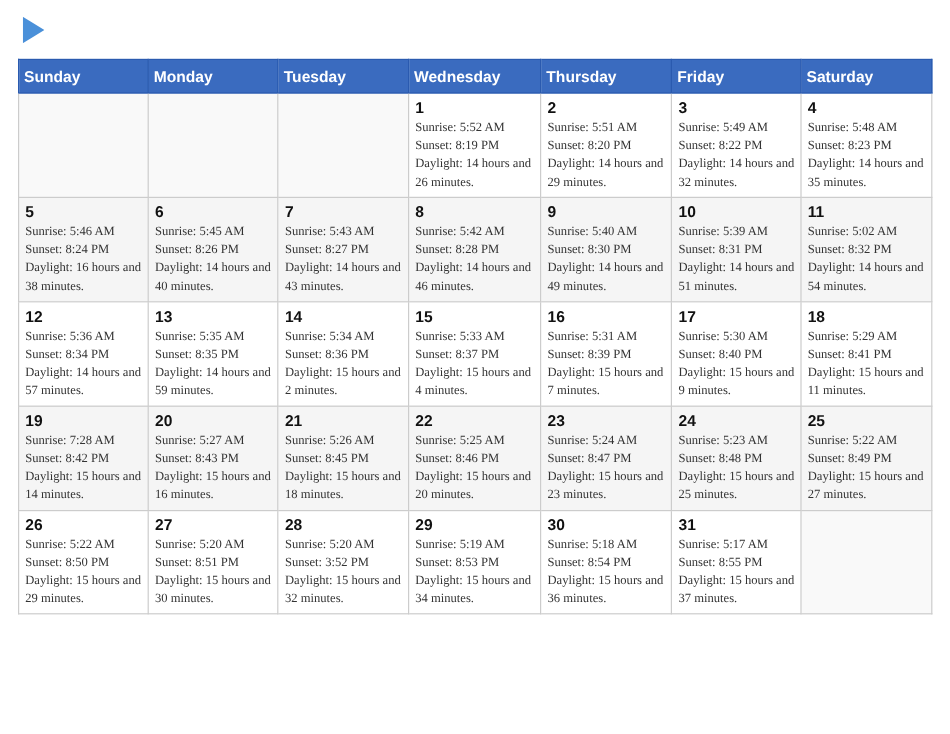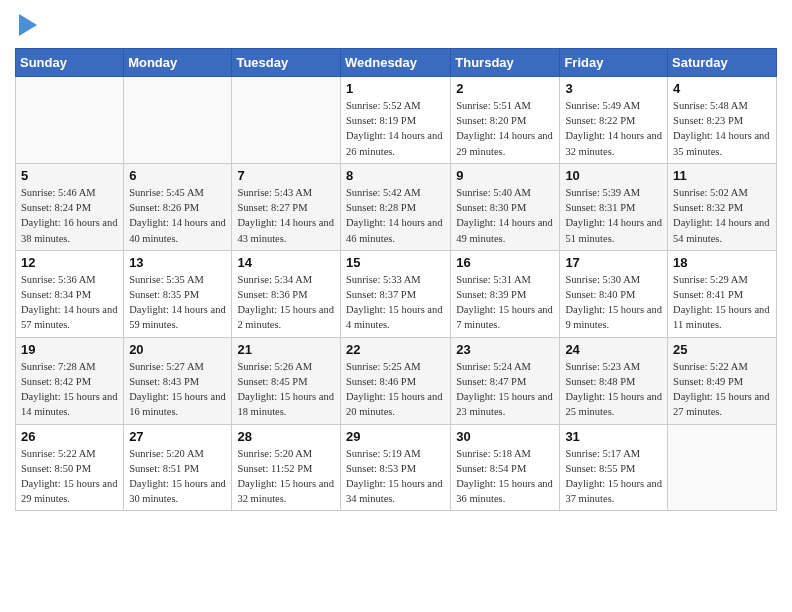--- a/index.html
+++ b/index.html
@@ -225,21 +225,21 @@
         <td>
           <div class="day-number">26</div>
           <div class="day-info"><span>Sunrise: 5:22 AM</span><br><span>Sunset: 8:50 PM</span><br><span>Daylight: 15 hours and 29 minutes.</span></div>
         </td>
         <td>
           <div class="day-number">27</div>
           <div class="day-info"><span>Sunrise: 5:20 AM</span><br><span>Sunset: 8:51 PM</span><br><span>Daylight: 15 hours and 30 minutes.</span></div>
         </td>
         <td>
           <div class="day-number">28</div>
-          <div class="day-info"><span>Sunrise: 5:20 AM</span><br><span>Sunset: 11:52 PM</span><br><span>Daylight: 15 hours and 32 minutes.</span></div>
+          <div class="day-info"><span>Sunrise: 5:20 AM</span><br><span>Sunset: 3:52 PM</span><br><span>Daylight: 15 hours and 32 minutes.</span></div>
         </td>
         <td>
           <div class="day-number">29</div>
           <div class="day-info"><span>Sunrise: 5:19 AM</span><br><span>Sunset: 8:53 PM</span><br><span>Daylight: 15 hours and 34 minutes.</span></div>
         </td>
         <td>
           <div class="day-number">30</div>
           <div class="day-info"><span>Sunrise: 5:18 AM</span><br><span>Sunset: 8:54 PM</span><br><span>Daylight: 15 hours and 36 minutes.</span></div>
         </td>
         <td>

